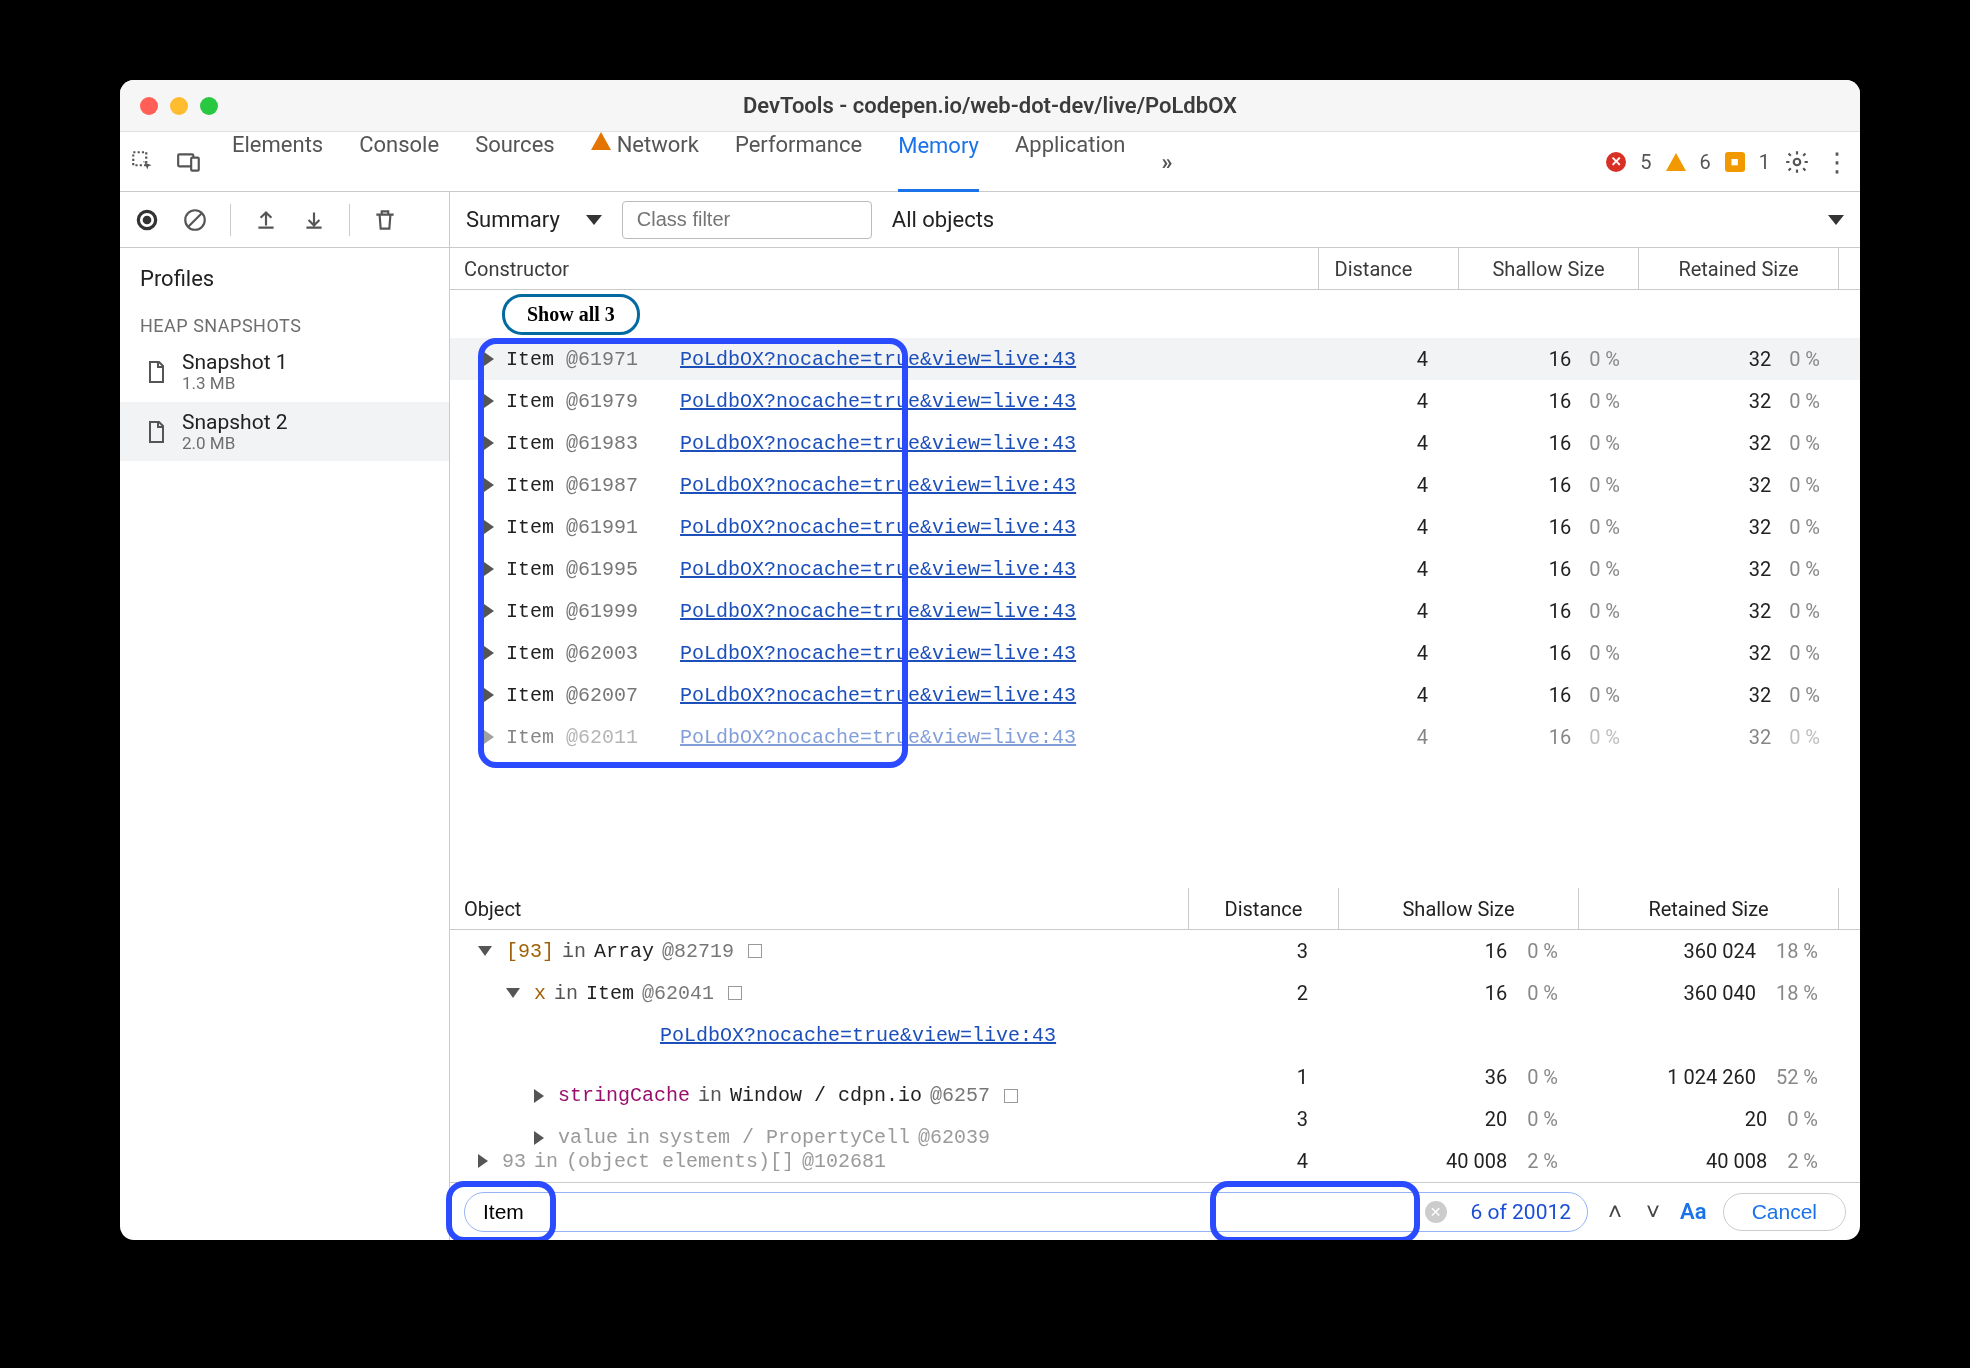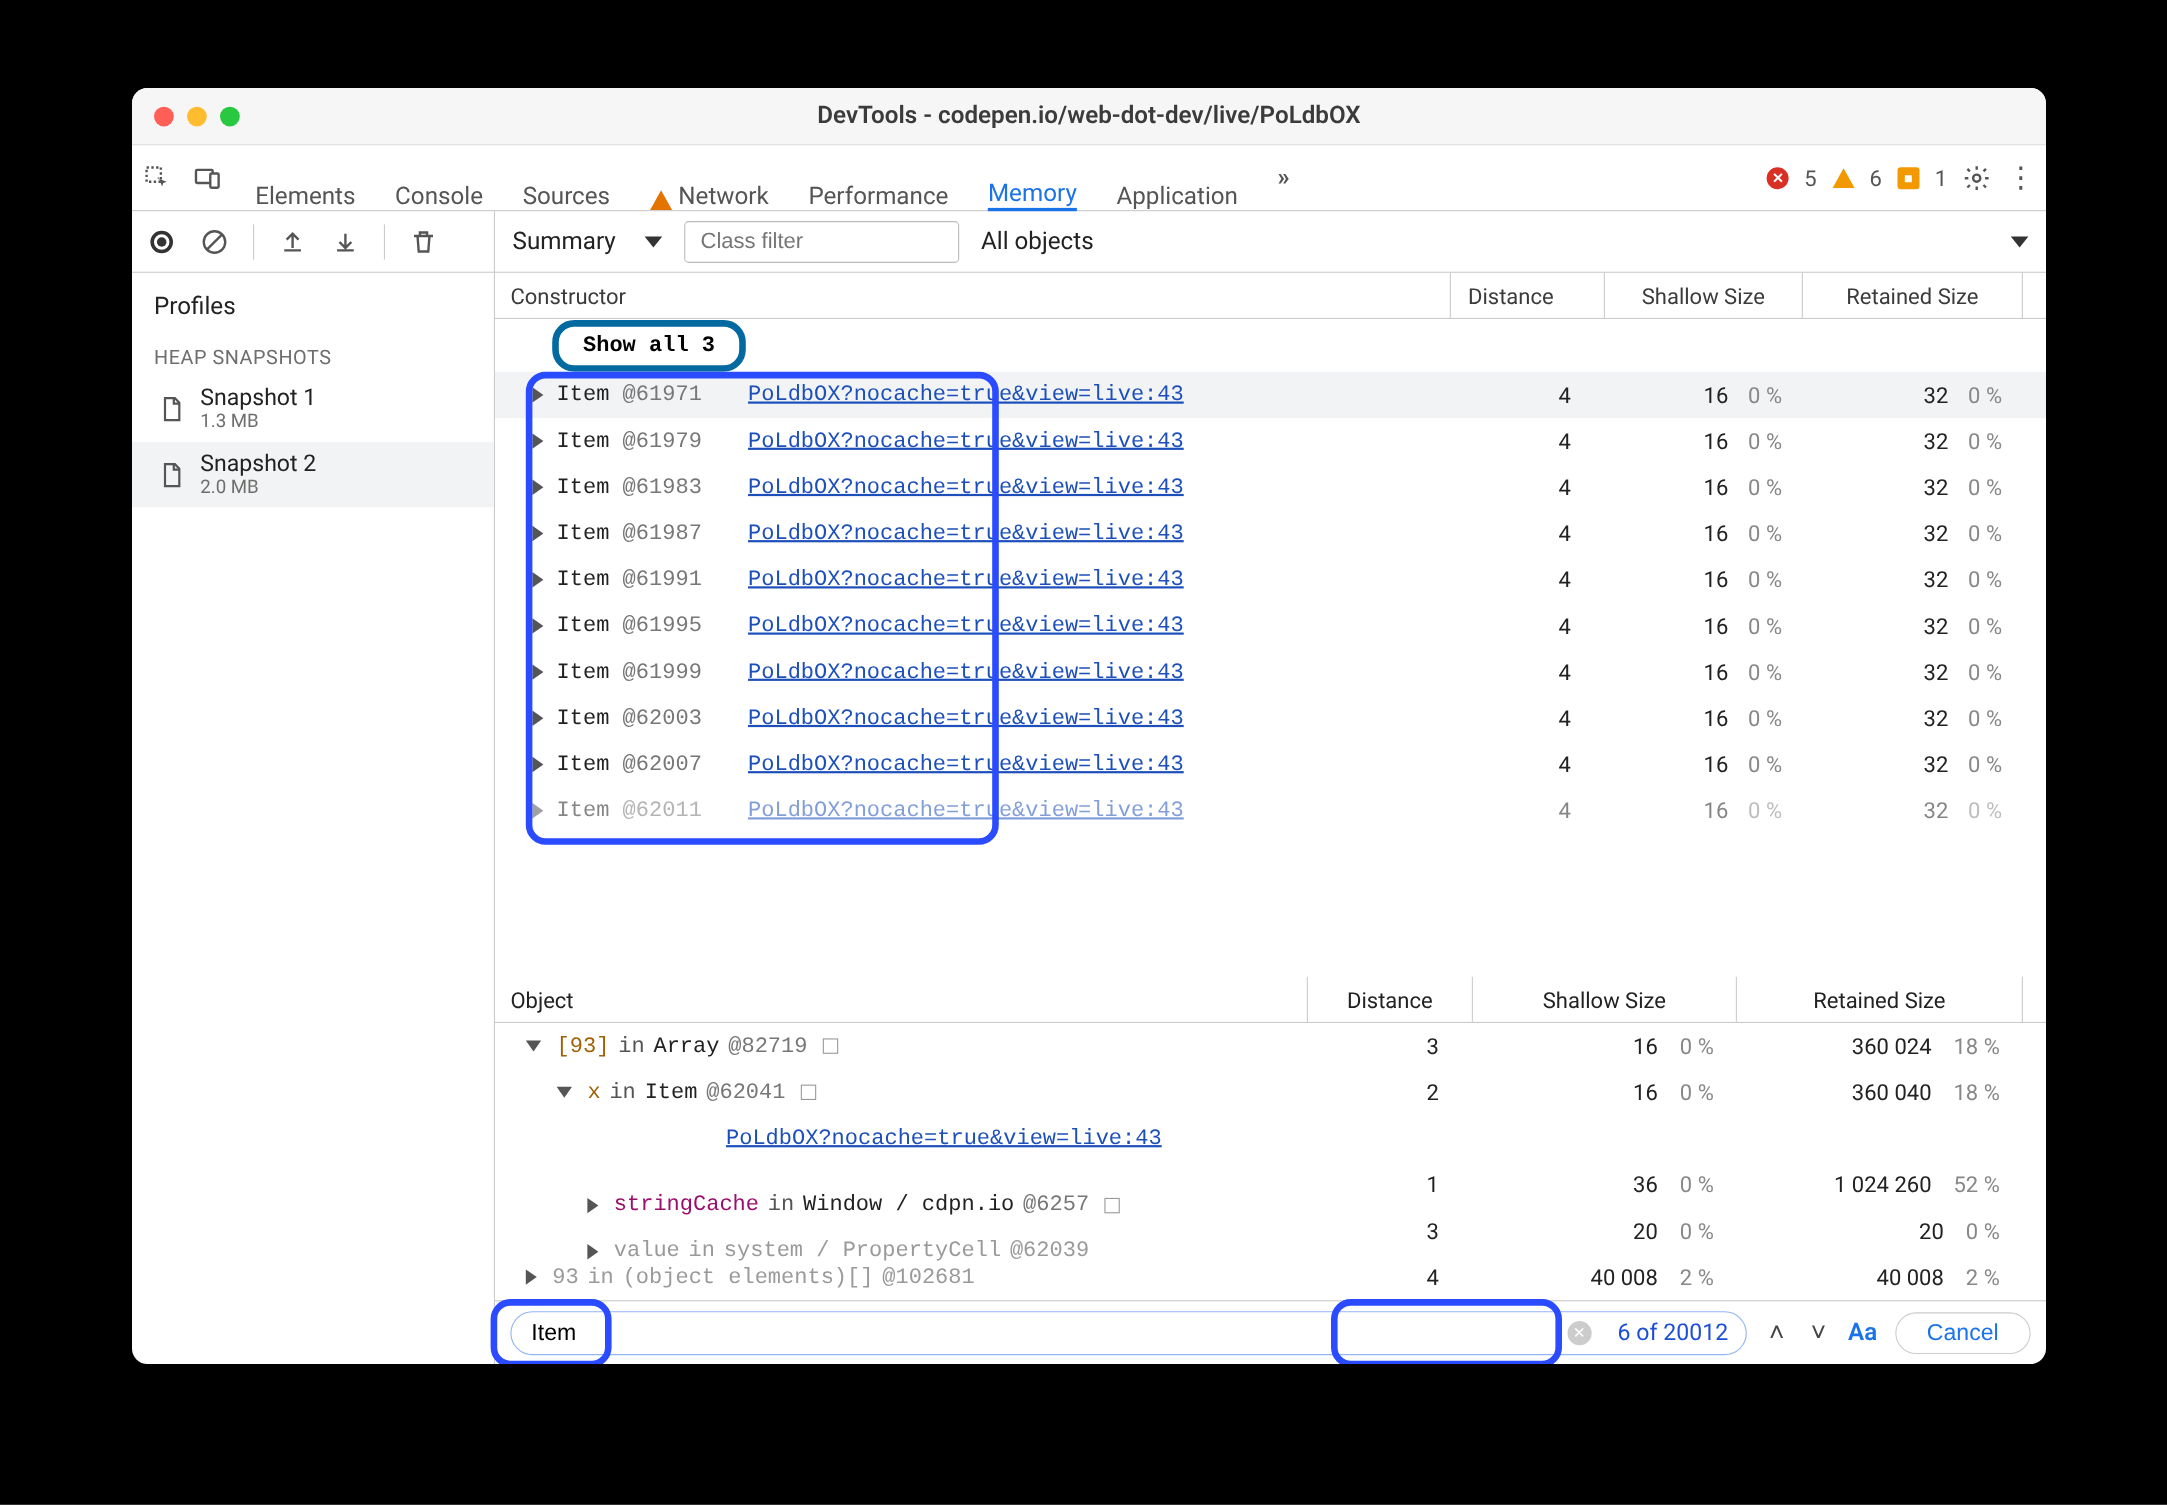--- a/index.html
+++ b/index.html
@@ -60,21 +60,21 @@
 
   .tabbar {
     flex: 0 0 60px;
     border-bottom: 1px solid var(--border);
     display: flex;
     align-items: stretch;
     padding: 0 10px;
   }
   .tabbar-left { display: flex; align-items: center; gap: 20px; padding-right: 30px; }
   .tabs { display: flex; align-items: center; gap: 36px; flex: 1; font-size: 22px; }
-  .tab { display: flex; align-items: flex-end; gap: 6px; cursor: pointer; color: #555; height: 100%; }
+  .tab { display: flex; align-items: flex-start; gap: 6px; cursor: pointer; color: #555; height: 100%; }
   .tab.active { color: var(--accent); border-bottom: 3px solid var(--accent); margin-bottom: -1px; }
   .tabbar-right { display: flex; align-items: center; gap: 14px; padding-left: 10px; font-size: 20px; }
   .warn-tri {
     width: 0; height: 0;
     border-left: 10px solid transparent;
     border-right: 10px solid transparent;
     border-bottom: 18px solid var(--warn-orange);
     position: relative;
   }
   .warn-tri::after { content: ""; }
@@ -145,21 +145,21 @@
   .item-id { color: #777; }
   .srclink { color: var(--link); text-decoration: underline; cursor: pointer; margin-left: 30px; }
   .cell-dist { flex: 0 0 140px; text-align: right; padding-right: 30px; font-family: var(--ui); font-size: 20px; }
   .cell-pair { display: flex; align-items: baseline; justify-content: flex-end; gap: 18px; padding-right: 18px; font-family: var(--ui); font-size: 20px; }
   .cell-sh  { flex: 0 0 180px; }
   .cell-ret { flex: 0 0 200px; }
   .pct { color: #888; }
   .cell-scroll { flex: 0 0 22px; }
 
   .show-all-row { display: flex; height: 48px; align-items: center; padding-left: 52px; }
-  .pill-btn { border: 6px solid #0369a1; background: #fff; border-radius: 20px; padding: 6px 22px; font-family: Liberation Mono, monospace; font-size: 20px; cursor: pointer; font-weight: 600; }
+  .pill-btn { border: 3px solid #0369a1; background: #fff; border-radius: 20px; padding: 6px 22px; font-family: Liberation Serif, serif; font-size: 20px; cursor: pointer; font-weight: 600; }
 
   .mark-box { position: absolute; border: 6px solid #2a4bff; border-radius: 18px; pointer-events: none; z-index: 50; }
 
   .retainers-head { flex: 0 0 40px; border-top: 1px solid var(--border); border-bottom: 1px solid var(--border); display: flex; align-items: center; padding: 0 14px; font-size: 20px; color: #555; background: #f6f6f6; justify-content: space-between; }
   .burger { display: flex; flex-direction: column; gap: 3px; }
   .burger span { width: 16px; height: 2px; background: #888; }
 
   .ret-grid { flex: 0 0 auto; }
   .ret-head { display: flex; height: 42px; border-bottom: 1px solid var(--border); font-size: 20px; }
   .r-obj { flex: 1 1 auto; padding-left: 14px; display: flex; align-items: center; }

